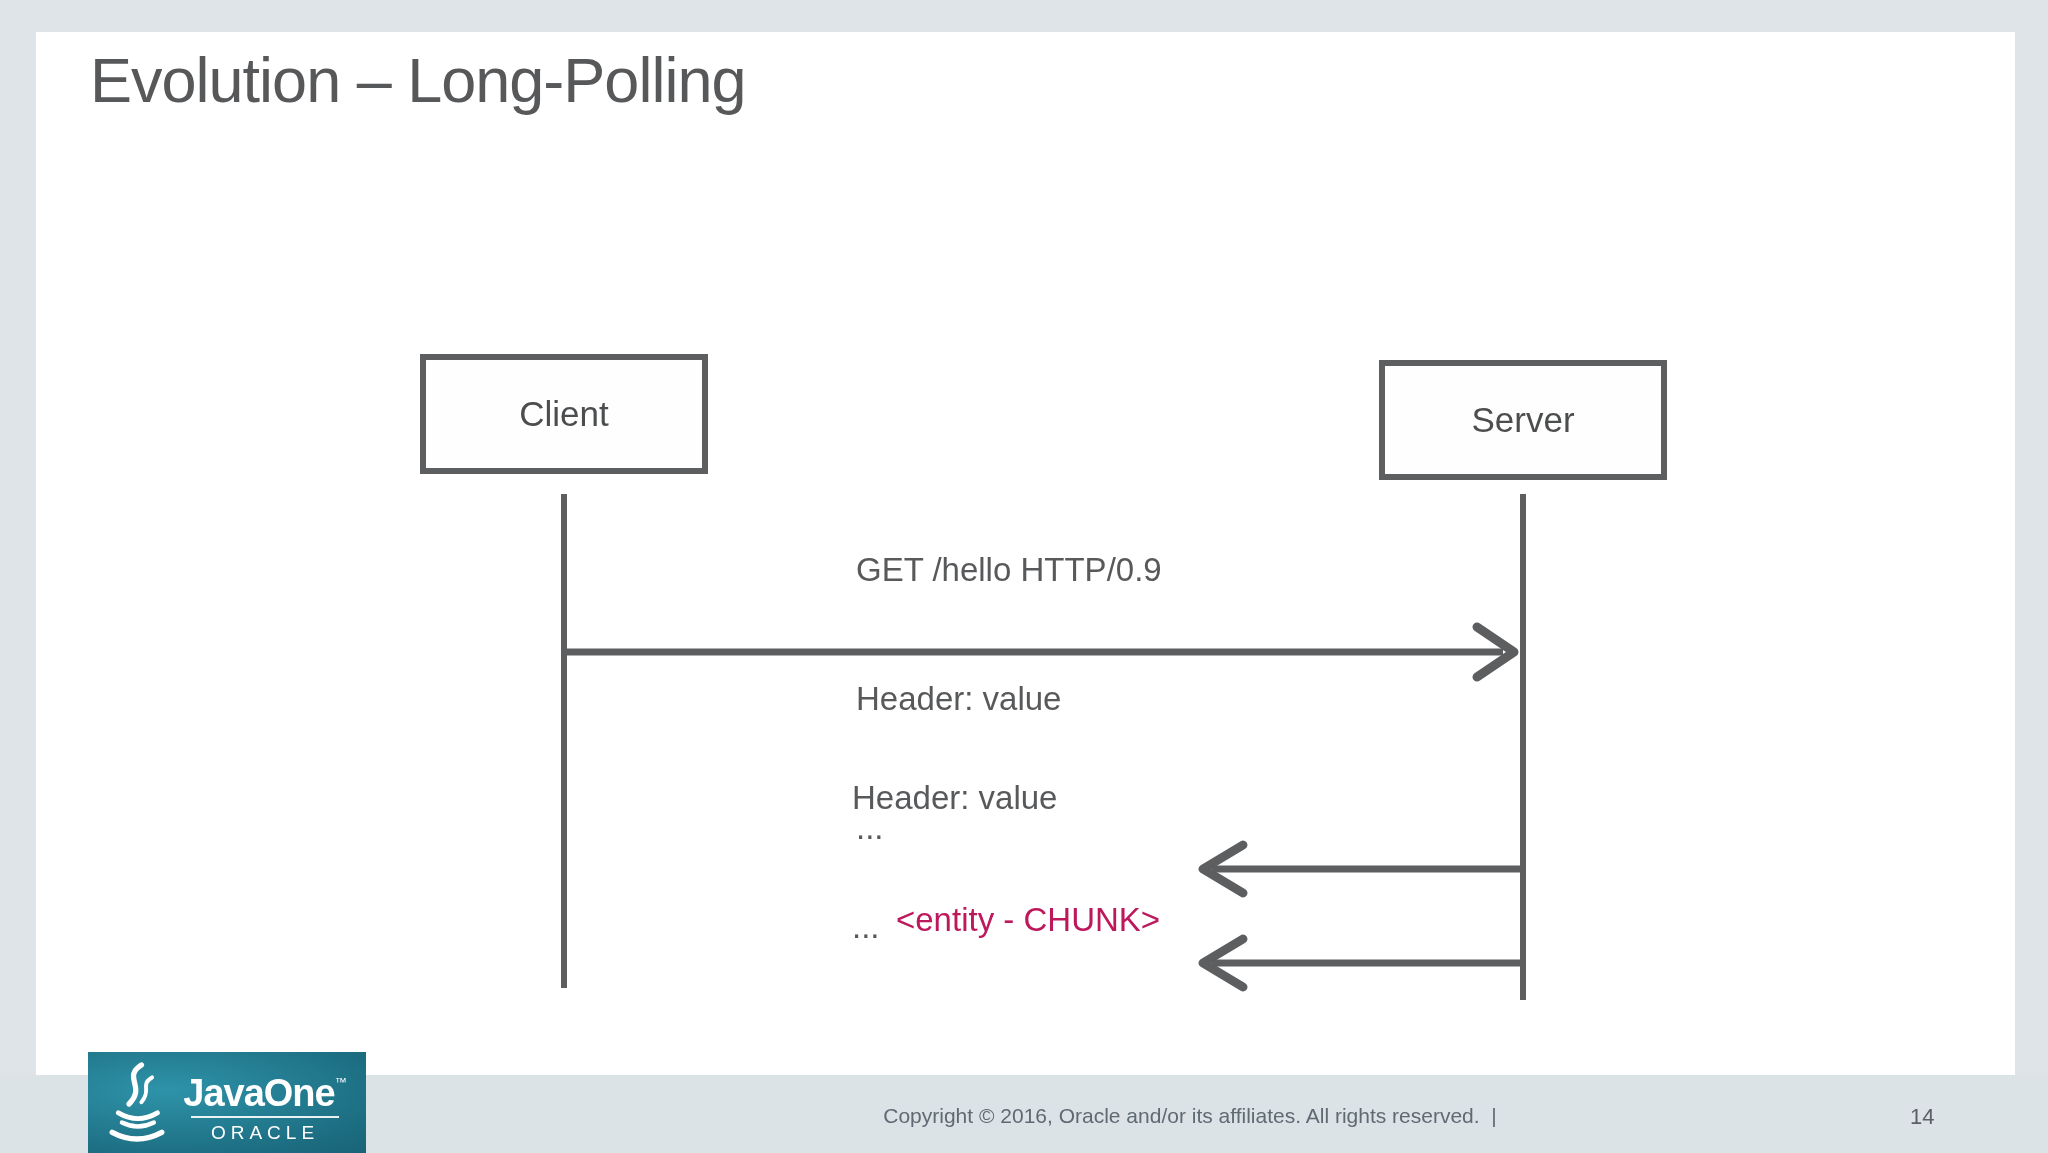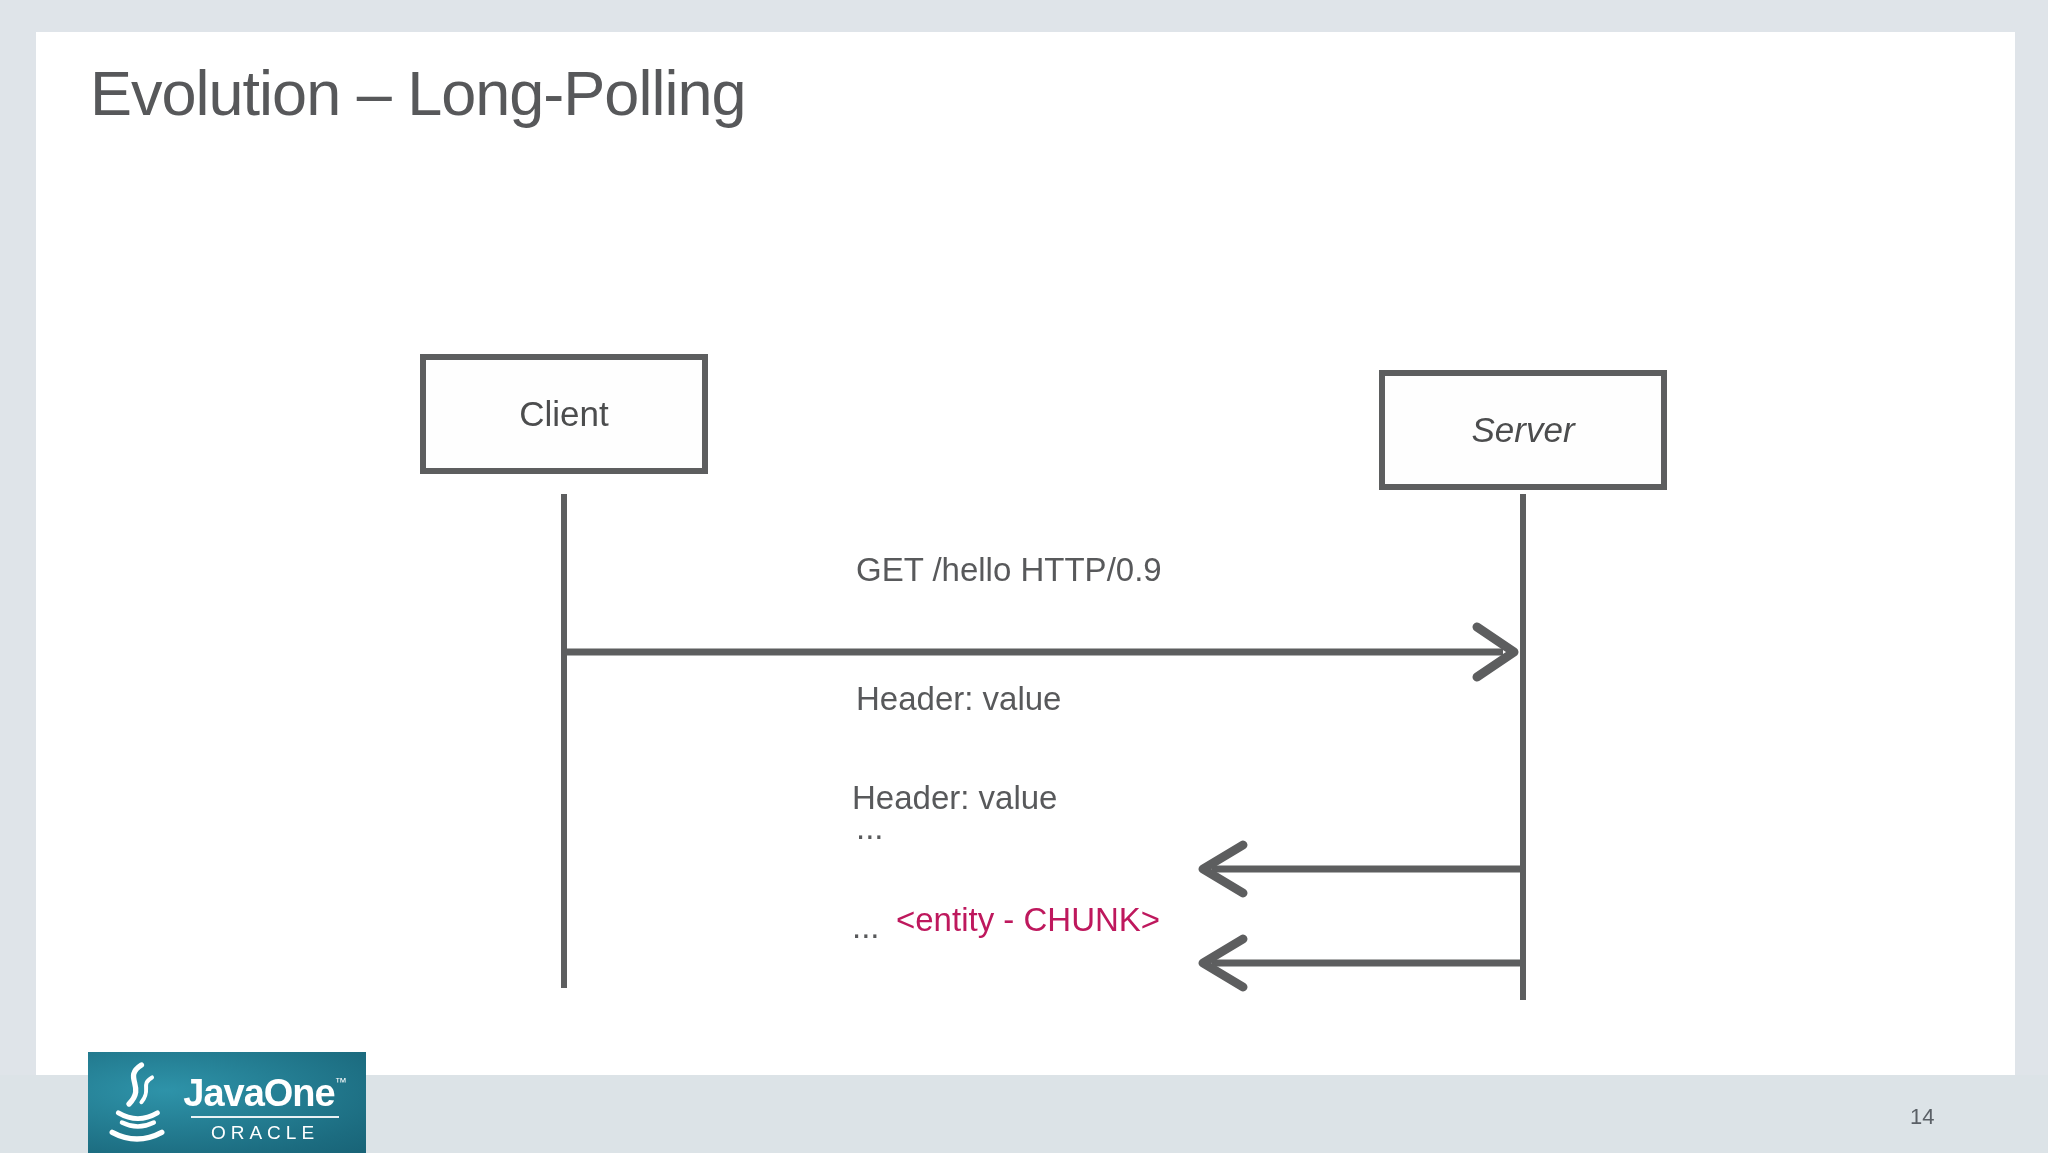--- a/index.html
+++ b/index.html
@@ -23,41 +23,41 @@
 
   .footer-strip {
     position: absolute;
     left: 0; top: 1075px;
     width: 2048px; height: 78px;
     background: #dce3e7;
   }
 
   .slide-title {
     position: absolute;
-    left: 90px; top: 57px;
+    left: 90px; top: 44px;
     font-size: 63px;
     font-weight: 400;
     color: #57585a;
     letter-spacing: -1px;
     white-space: nowrap;
   }
 
   .actor-box {
     position: absolute;
     width: 288px; height: 120px;
     border: 6px solid #5d5e5f;
     background: #fefefe;
     display: flex;
     align-items: center;
     justify-content: center;
     font-size: 35px;
     color: #4c4d4e;
   }
   .actor-client { left: 420px; top: 354px; }
-  .actor-server { left: 1379px; top: 370px; font-style: italic; }
+  .actor-server { left: 1379px; top: 360px; }
 
   .diagram-svg {
     position: absolute;
     left: 0; top: 0;
     width: 2048px; height: 1153px;
     pointer-events: none;
   }
 
   .msg-text {
     position: absolute;
@@ -163,20 +163,21 @@
   </div>
 
   <div class="msg-text msg-response">
     <div>Header: value</div>
     <div>...</div>
     
   </div>
 
   <div class="msg-text msg-chunk2 chunk-line">&lt;entity - CHUNK&gt;</div>
 
+  <div class="footer-copyright">Copyright © 2016, Oracle and/or its affiliates. All rights reserved.&nbsp; |</div>
   <div class="footer-page">14</div>
 
   <div class="logo">
     <svg class="logo-cup" viewBox="0 0 70 96">
 
       <path d="M40 4 C 18 18, 46 28, 26 48" fill="none" stroke="#ffffff" stroke-width="6" stroke-linecap="round"></path>
       <path d="M52 18 C 38 26, 52 32, 40 46" fill="none" stroke="#ffffff" stroke-width="4.5" stroke-linecap="round"></path>
 
       <path d="M14 58 q 22 13 44 0" fill="none" stroke="#ffffff" stroke-width="5.5" stroke-linecap="round"></path>
       <path d="M18 69 q 18 9 36 0" fill="none" stroke="#ffffff" stroke-width="5" stroke-linecap="round"></path>

